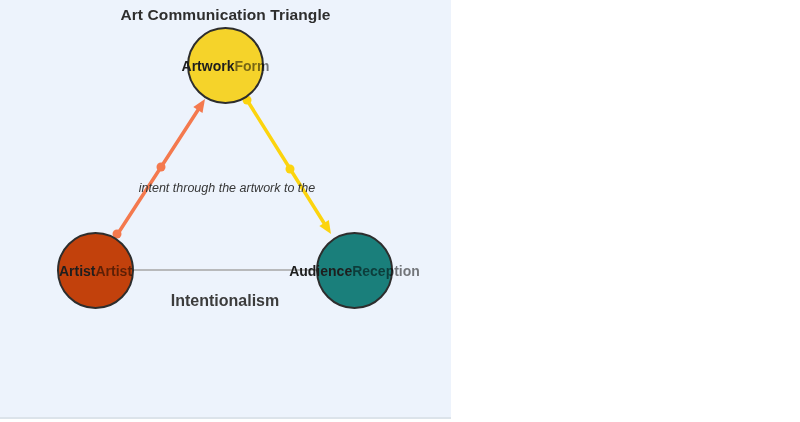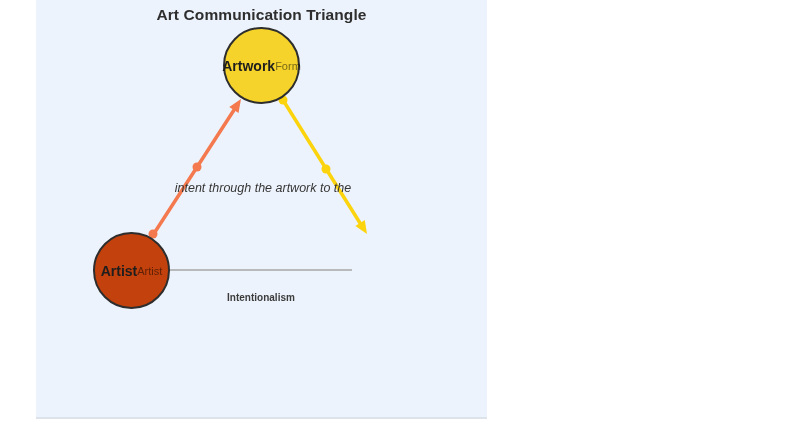--- a/index.html
+++ b/index.html
@@ -56,52 +56,53 @@
   .node-artwork  { left: 187px; top: 27px;  }
   .node-artist   { left: 57px;  top: 232px; }
   .node-audience { left: 316px; top: 232px; }
   .node-label {
     font-weight: bold;
     font-size: 14px;
     color: #1e1e1e;
     line-height: 16px;
   }
   .node-sublabel {
-    font-size: 11px;
+    font-size: 14px;
     color: rgba(0,0,0,0.52);
     line-height: 14px;
     margin-top: 1px;
+    font-weight: bold;
   }
   .note {
     position: absolute;
     left: 117px;
     top: 181px;
     width: 220px;
     text-align: center;
     font-style: italic;
     font-size: 12.5px;
     line-height: 15.5px;
     color: #363636;
   }
   .edge-label {
     position: absolute;
     left: 125px;
     top: 292px;
     width: 200px;
     text-align: center;
     font-weight: bold;
-    font-size: 10px;
+    font-size: 16px;
     color: #3c3c3c;
   }
 </style>
 </head>
 <body>
 
 <div class="page">
-  <div class="canvas" style="background: rgb(237, 243, 252); margin-left: 36px;">
+  <div class="canvas" style="background: rgb(237, 243, 252);">
 
     <div class="diagram-title">Art Communication Triangle</div>
 
     <svg class="edges-layer" width="451" height="417" viewBox="0 0 451 417">
 
       <line x1="117" y1="235" x2="198" y2="110" stroke-width="3.5" stroke-linecap="round" stroke="#f4794e"></line>
       <polygon points="205,99 202.5,112.9 193.3,106.9" fill="#f4794e"></polygon>
       <circle cx="117" cy="234" r="4.5" fill="#f4794e"></circle>
       <circle cx="161" cy="167" r="4.5" fill="#f4794e"></circle>
 
@@ -116,20 +117,24 @@
     <div class="node node-artwork" style="background: rgb(245, 211, 42);">
       <div class="node-label">Artwork</div>
       <div class="node-sublabel">Form</div>
     </div>
 
     <div class="node node-artist" style="background: #c2410c;">
       <div class="node-label">Artist</div>
       <div class="node-sublabel">Artist</div>
     </div>
 
+    <div class="node node-audience" style="background: rgb(26, 127, 123);">
+      <div class="node-label">Audience</div>
+      <div class="node-sublabel">Reception</div>
+    </div>
 
     <div class="note">
       <div>intent through the artwork to the</div>
     </div>
 
     <div class="edge-label">Intentionalism</div>
   </div>
 </div>
 
 </body></html>

